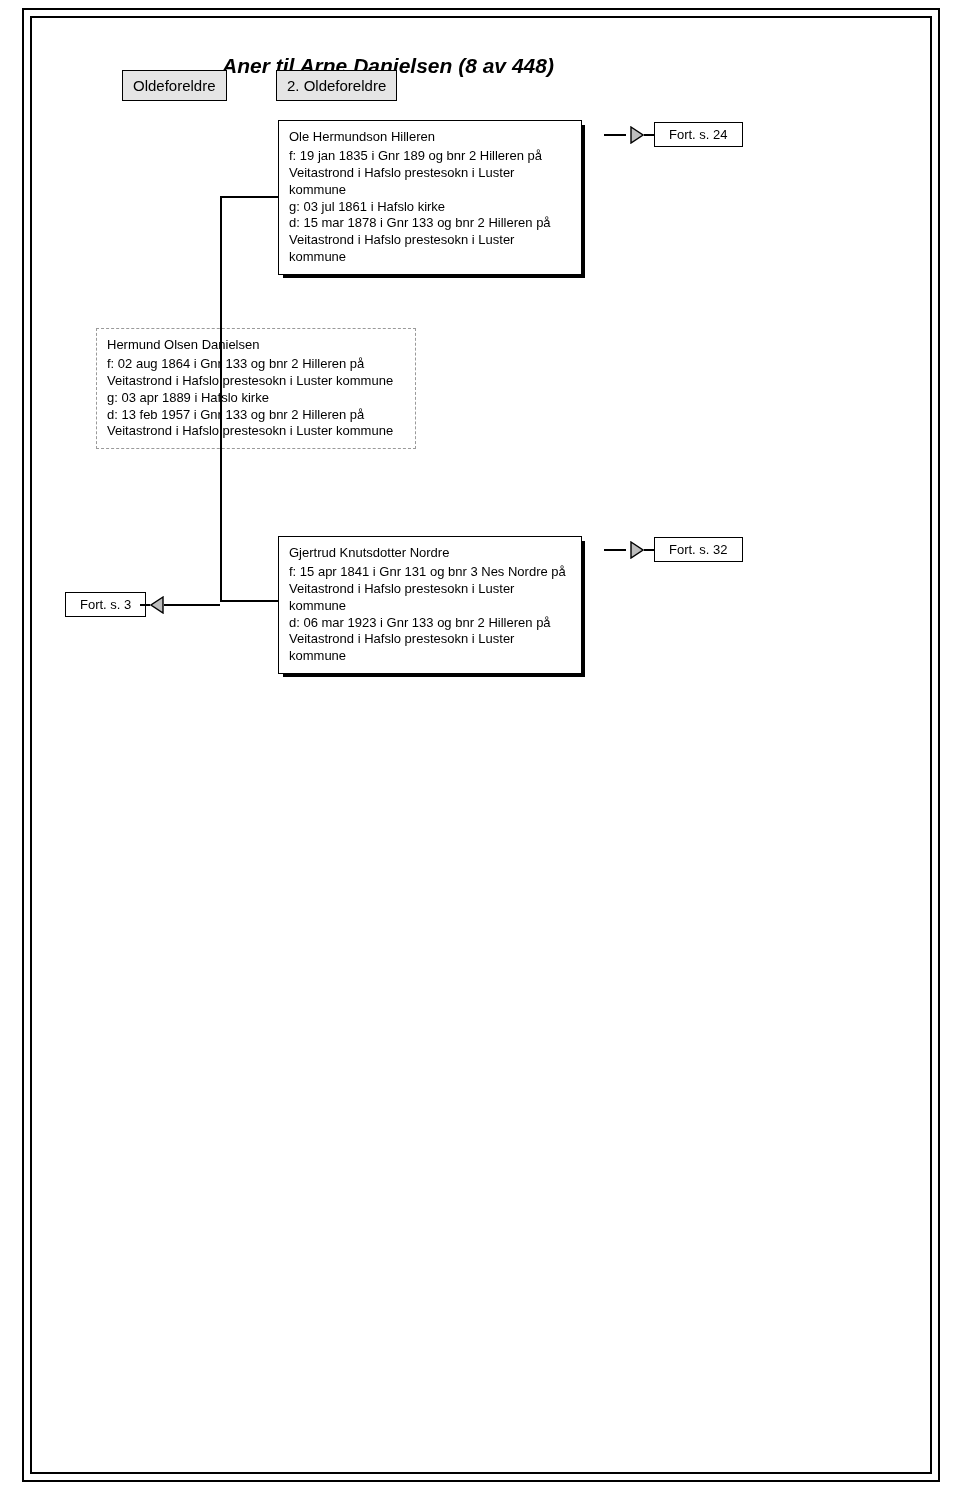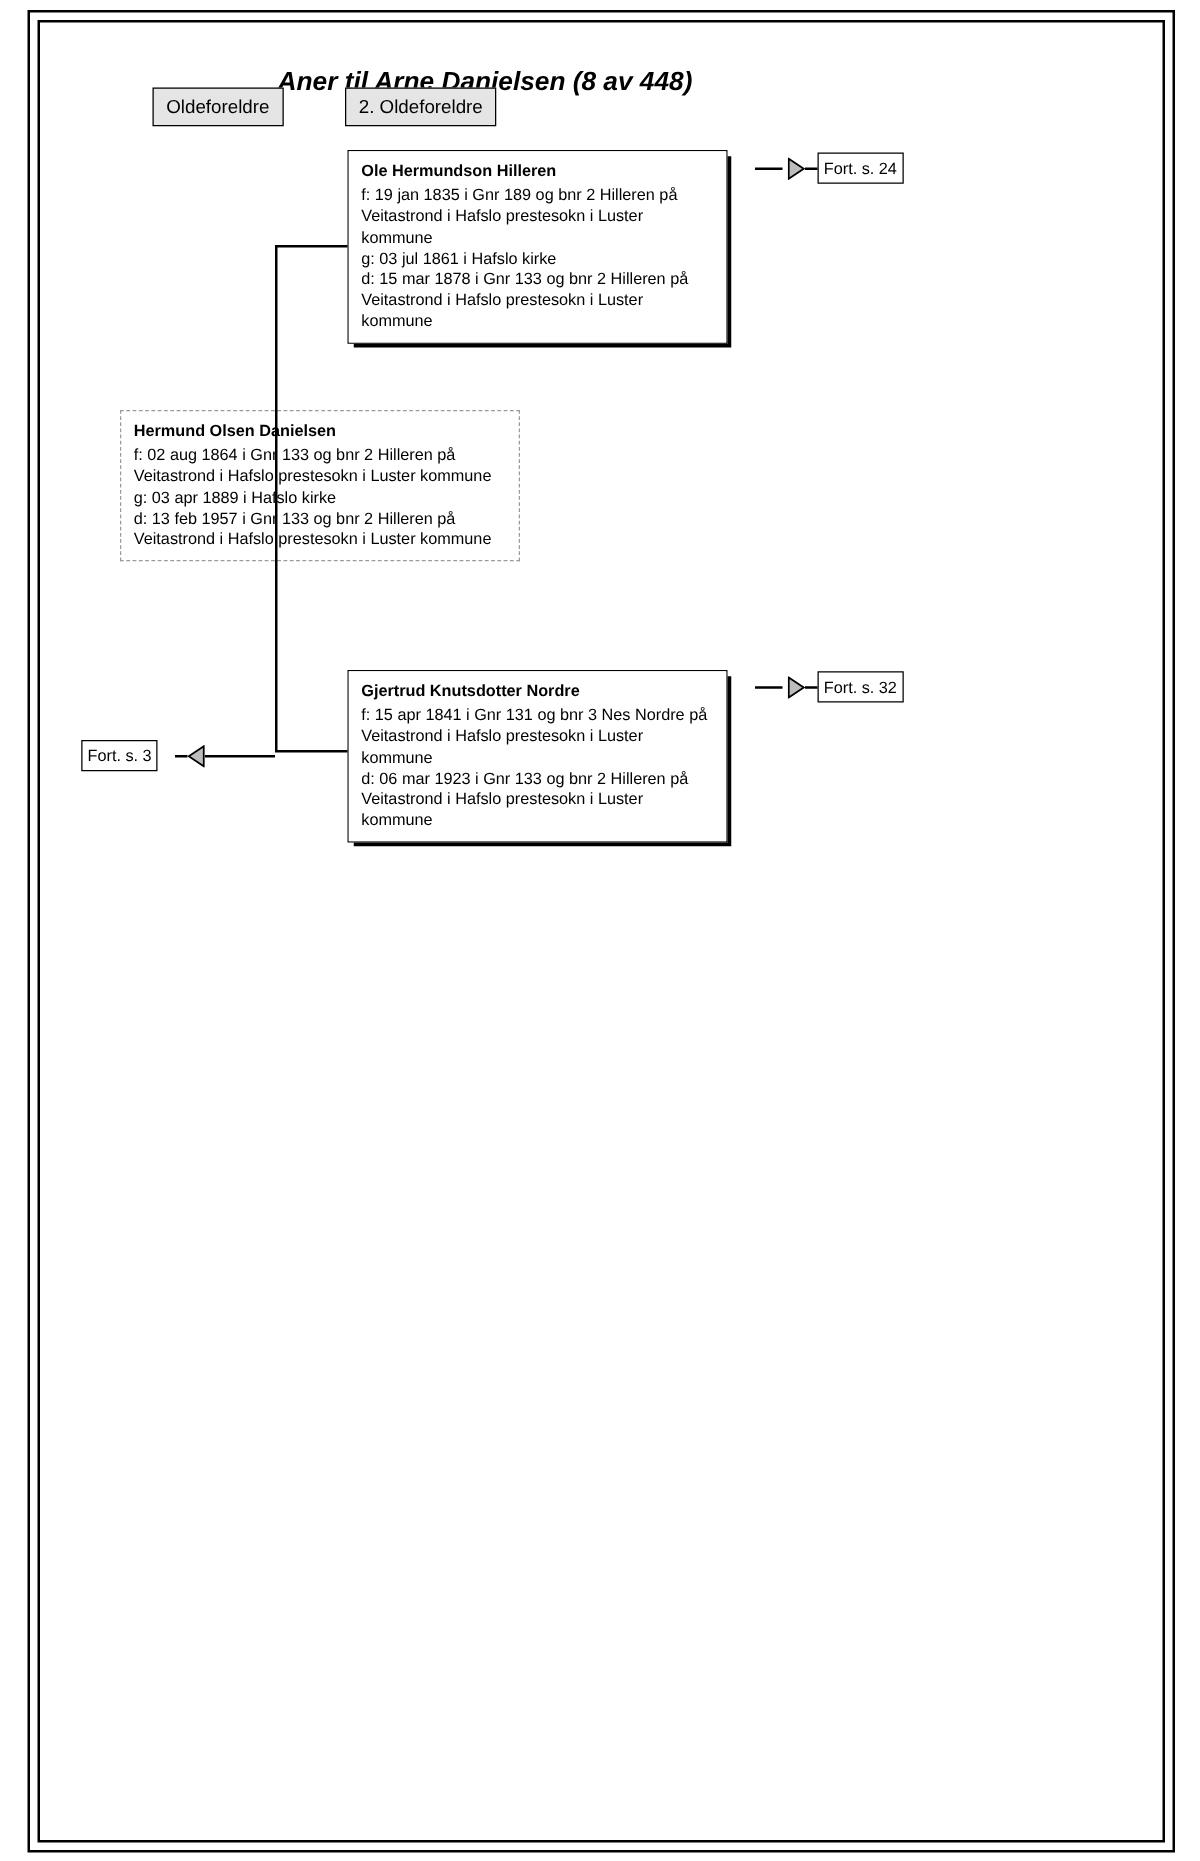--- a/index.html
+++ b/index.html
@@ -35,25 +35,25 @@
     position:relative; background:#fff; padding:8px 10px;
     border:0;
   }
 
   .dashed-box {
     position:absolute; border:1.5px dashed #9a9a9a;
     background:#fff; padding:8px 10px;
     font-size:13px; color:#000; line-height:1.3;
   }
 
-  .box-title { font-weight:bold; display:block; margin-bottom:2px; }
+  .box-title { font-weight:normal; display:block; margin-bottom:2px; }
 
   .fort-box {
     position:absolute; border:1.5px solid #000; background:#fff;
-    font-size:13px; padding:4px 4px; color:#000;
+    font-size:13px; padding:4px 14px; color:#000;
   }
 
   
   .line { position:absolute; background:#000; }
   .hline { height:1.5px; }
   .vline { width:1.5px; }
 
   
   .tri {
     position:absolute; width:14px; height:18px;

